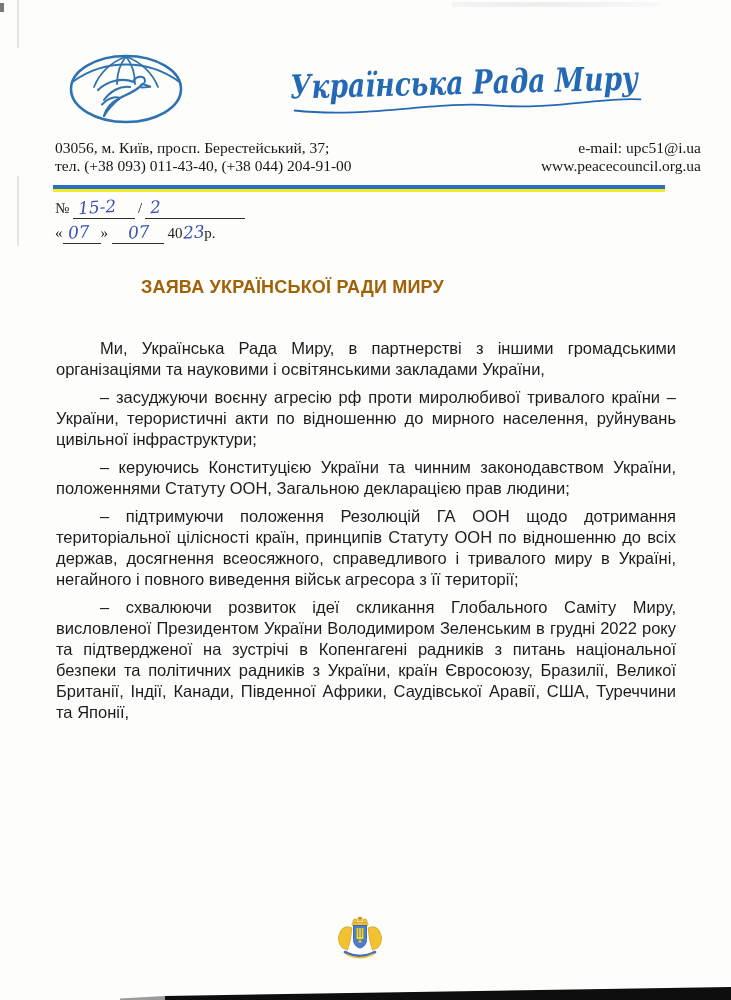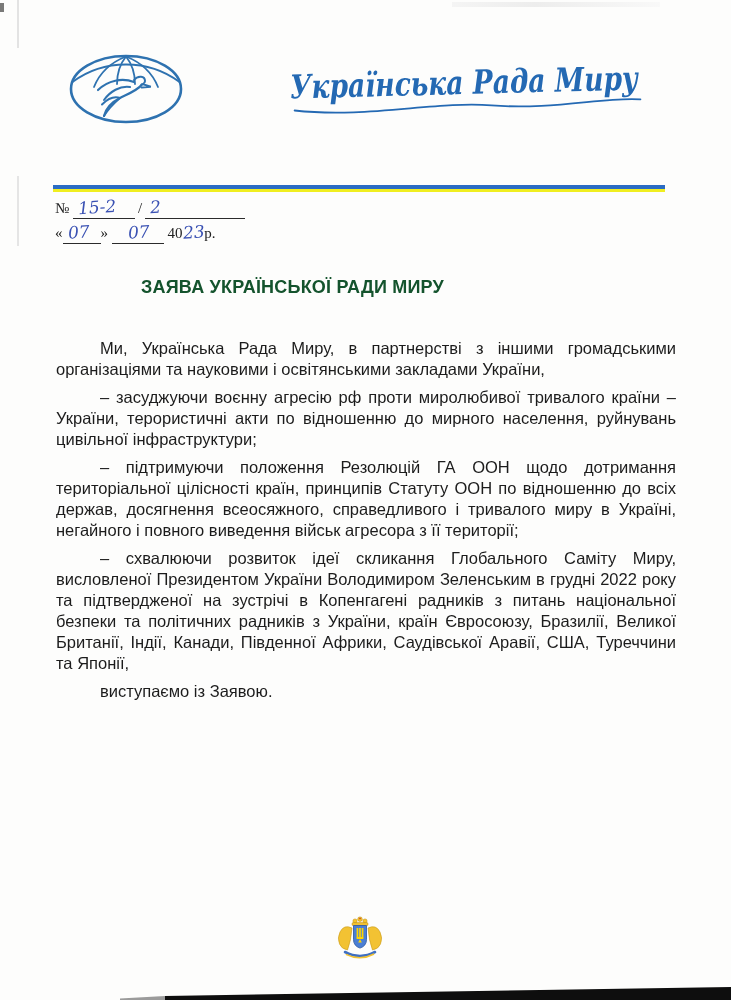--- a/index.html
+++ b/index.html
@@ -22,21 +22,21 @@
   .ref{position:absolute;left:55px;font-family:"Liberation Serif",serif;font-size:15px;color:#222;}
   .ref1{top:197px;}
   .ref2{top:222px;}
   .hw{display:inline-block;font-family:"DejaVu Serif",serif;font-style:italic;
       color:#3a51b3;font-size:17px;transform:rotate(-4deg);}
   .blank{display:inline-block;border-bottom:1.4px solid #2b2b2b;padding:0 2px 1px 5px;box-sizing:border-box;}
   .w62{width:62px;} .w100{width:100px;} .w38{width:38px;} .w52{width:52px;text-align:center;}
   .slash{padding:0 3px;}
   
   .title{position:absolute;top:277px;left:0;width:585px;text-align:center;
-         font-weight:bold;font-size:18px;letter-spacing:.2px;color:#14532d;}
+         font-weight:bold;font-size:18px;letter-spacing:.2px;color:#a16207;}
   
   .bodytext{position:absolute;top:338px;left:56px;width:628px;}
   .bodytext p{margin:0 8px 7px 0;text-align:justify;text-indent:44px;
               font-size:16.5px;line-height:21px;color:#1c1c1c;}
   
   .emblem{position:absolute;left:335px;top:916px;width:50px;height:46px;}
   .scanwedge{position:absolute;left:0;bottom:0;width:731px;height:20px;}
   
   .edge-line1{position:absolute;left:17px;top:0;width:2px;height:48px;background:#dcdcdc;opacity:.8;}
   .edge-line2{position:absolute;left:17px;top:176px;width:2px;height:70px;background:#dedede;opacity:.8;}
@@ -67,20 +67,30 @@
     </g>
   </svg>
 
   <svg class="orgscript" viewBox="0 0 360 72">
     <g transform="rotate(-1.5 180 36)">
       <text x="4" y="44" font-family="DejaVu Serif, serif" font-style="italic" font-weight="bold" font-size="33" fill="#2469b3" textLength="348" lengthAdjust="spacingAndGlyphs">Українська Рада Миру</text>
       <path d="M8,56 C80,66 150,50 205,56 C265,62.5 322,50 354,54" fill="none" stroke="#2469b3" stroke-width="1.8" stroke-linecap="round"></path>
     </g>
   </svg>
 
+  <div class="contact">
+    <div class="addr">
+      <div>03056, м. Київ, просп. Берестейський, 37;</div>
+      <div>тел. (+38 093) 011-43-40, (+38 044) 204-91-00</div>
+    </div>
+    <div class="net">
+      <div>e-mail: upc51@i.ua</div>
+      <div>www.peacecouncil.org.ua</div>
+    </div>
+  </div>
 
   <div class="flagline">
     <div class="b"></div>
     <div class="y"></div>
   </div>
 
   <div class="ref ref1">
     <span>№</span>
     <span class="blank w62"><span class="hw">15-2</span></span><span class="slash">/</span><span class="blank w100"><span class="hw">2</span></span>
   </div>
@@ -89,23 +99,23 @@
     <span>«</span><span class="blank w38"><span class="hw">07</span></span><span>»</span>
     <span class="blank w52"><span class="hw">07</span></span>
     <span>40</span><span class="hw">23</span><span>р.</span>
   </div>
 
   <div class="title">ЗАЯВА УКРАЇНСЬКОЇ РАДИ МИРУ</div>
 
   <div class="bodytext">
     <p>Ми, Українська Рада Миру, в партнерстві з іншими громадськими організаціями та науковими і освітянськими закладами України,</p>
     <p>– засуджуючи воєнну агресію рф проти миролюбивої тривалого країни – України, терористичні акти по відношенню до мирного населення, руйнувань цивільної інфраструктури;</p>
+    <p>– керуючись Конституцією України та чинним законодавством України, положеннями Статуту ООН, Загальною декларацією прав людини;</p>
     <p>– підтримуючи положення Резолюцій ГА ООН щодо дотримання територіальної цілісності країн, принципів Статуту ООН по відношенню до всіх держав, досягнення всеосяжного, справедливого і тривалого миру в Україні, негайного і повного виведення військ агресора з її території;</p>
     <p>– схвалюючи розвиток ідеї скликання Глобального Саміту Миру, висловленої Президентом України Володимиром Зеленським в грудні 2022 року та підтвердженої на зустрічі в Копенгагені радників з питань національної безпеки та політичних радників з України, країн Євросоюзу, Бразилії, Великої Британії, Індії, Канади, Південної Африки, Саудівської Аравії, США, Туреччини та Японії,</p>
-    <p>виступаємо із Заявою.</p>
   </div>
 
   <svg class="emblem" viewBox="0 0 50 46">
 
     <circle cx="20" cy="5" r="2.1" fill="#f6c42a" stroke="#b8860b" stroke-width=".5"></circle>
     <circle cx="25" cy="3.2" r="2.3" fill="#f6c42a" stroke="#b8860b" stroke-width=".5"></circle>
     <circle cx="30" cy="5" r="2.1" fill="#f6c42a" stroke="#b8860b" stroke-width=".5"></circle>
     <circle cx="25" cy="2.6" r=".8" fill="#c03030"></circle>
     <rect x="17" y="6.6" width="16" height="3" rx="1.2" fill="#f2c233" stroke="#b8860b" stroke-width=".5"></rect>
 

